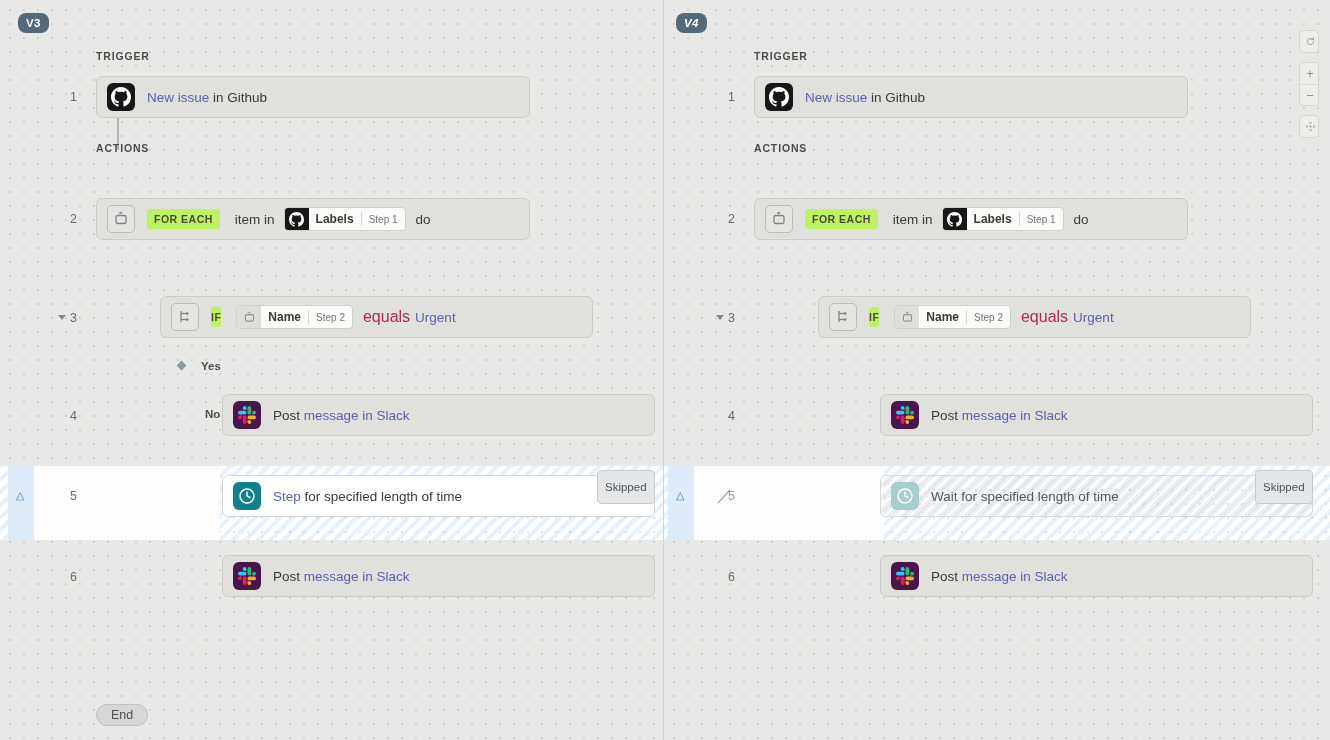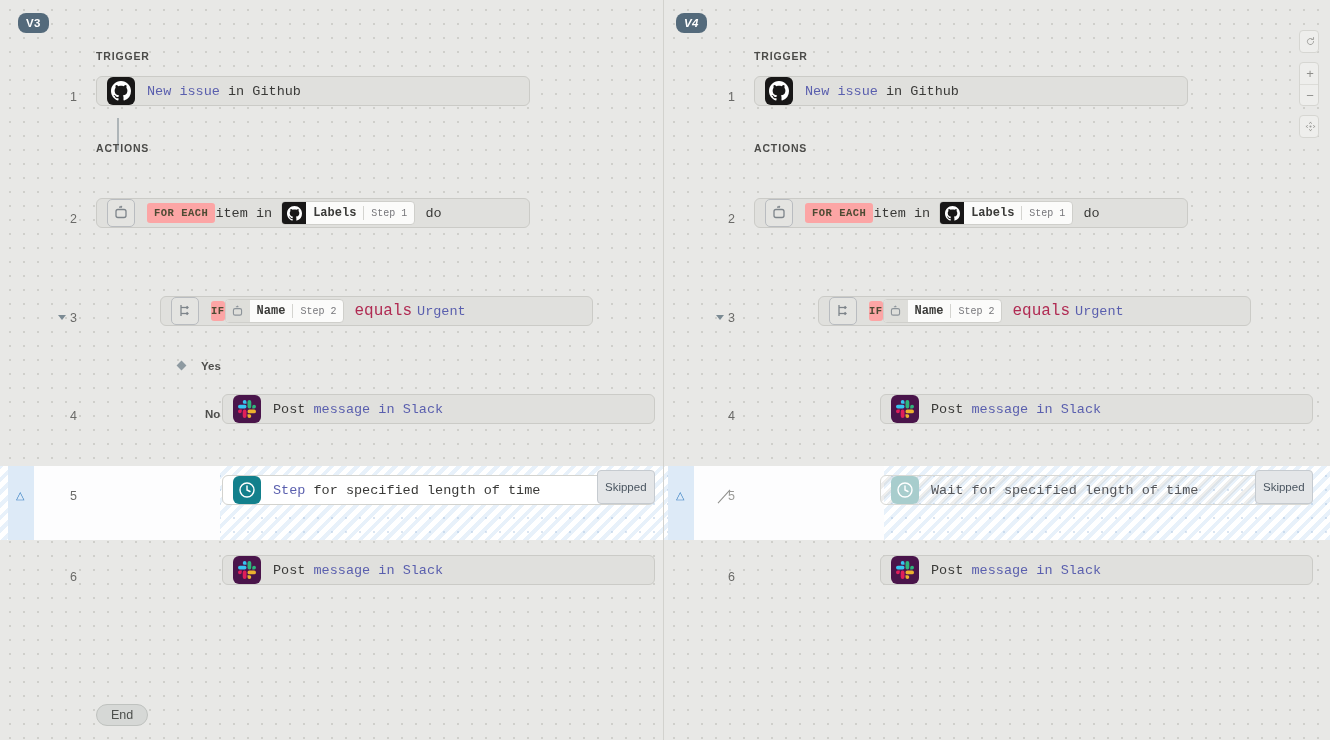--- a/index.html
+++ b/index.html
@@ -102,22 +102,21 @@
   }
 
   
   .card {
     position: absolute; z-index: 5;
     background: #e0e0dd;
     border: 1px solid #cbcbc7;
     border-radius: 6px;
     display: flex; align-items: center;
     padding: 0 10px;
-    height: 30px;
-    font-family: Liberation Mono, monospace;
+    height: 42px;
   }
   .card.wait {
     background: #ffffff;
     border-color: #d3d3cf;
   }
   .card.wait-skipped {
     background: transparent;
     border-color: #d9d9d5;
     background-image: repeating-linear-gradient(
       -45deg, rgba(180,180,175,0.22) 0 4px, rgba(255,255,255,0) 4px 9px);
@@ -148,24 +147,24 @@
     width: 28px; height: 28px; flex: 0 0 28px; margin-right: 12px;
     border: 1px solid #b9bcc0;
     border-radius: 5px;
     background: #e4e4e1;
     display: flex; align-items: center; justify-content: center;
   }
   .glyph-box svg { width: 16px; height: 16px; }
 
   
   .kw {
-    background: #fca5a5; color: #4d4a33;
+    background: #bef264; color: #4d4a33;
     font-size: 10.5px; font-weight: bold; letter-spacing: .5px;
     padding: 4px 7px; border-radius: 3px;
-    margin-right: 0; white-space: nowrap;
+    margin-right: 15px; white-space: nowrap;
   }
   .kw.if { padding: 4px 0; }
   .plain {
     font-size: 13.5px; color: #3a3a38; margin-right: 9px; white-space: nowrap;
   }
   
   .pill {
     display: inline-flex; align-items: center;
     background: #fbfbfa; border: 1px solid #cfcfcb;
     border-radius: 4px; height: 24px;

